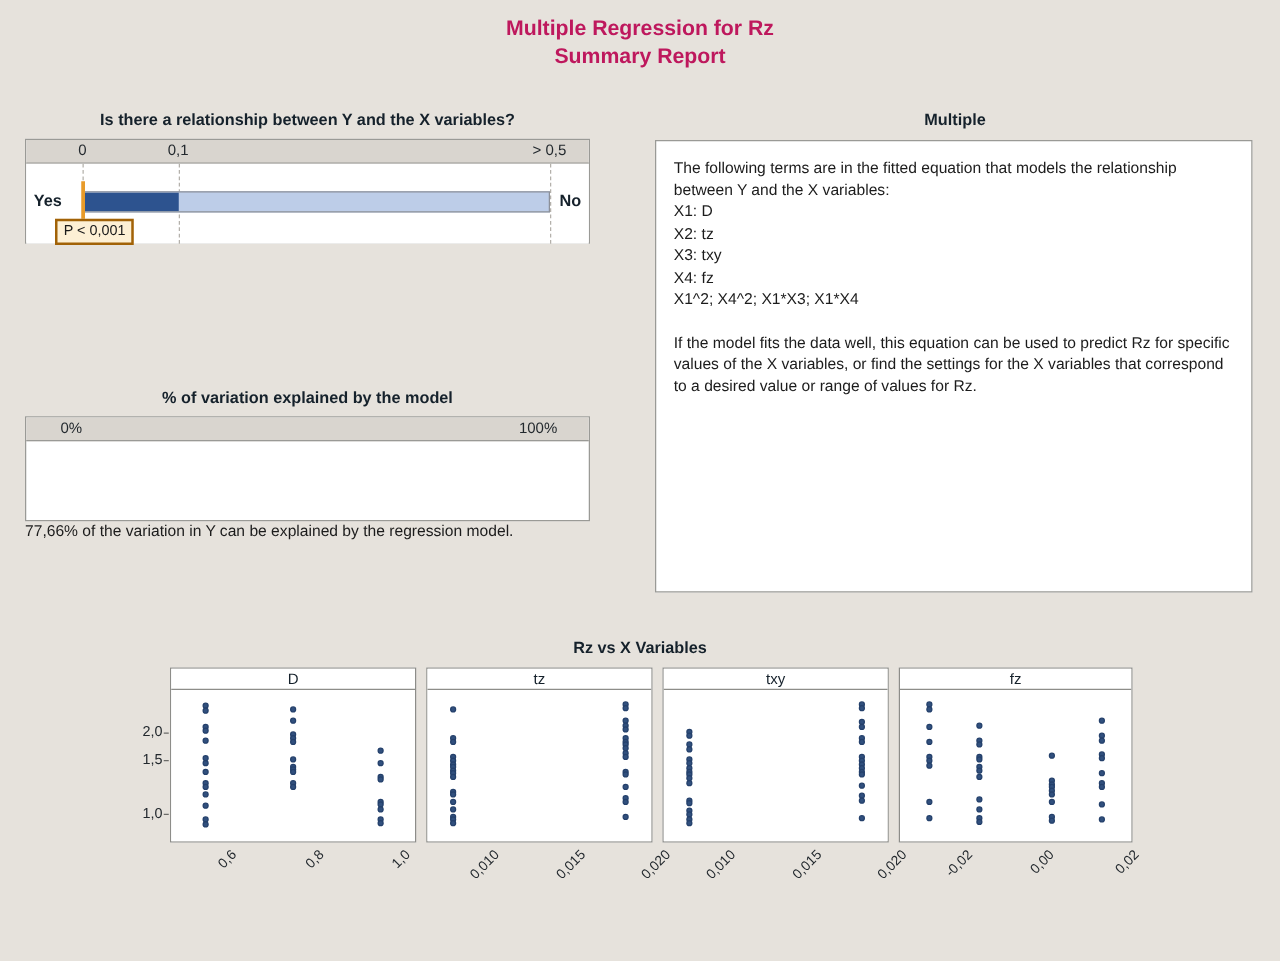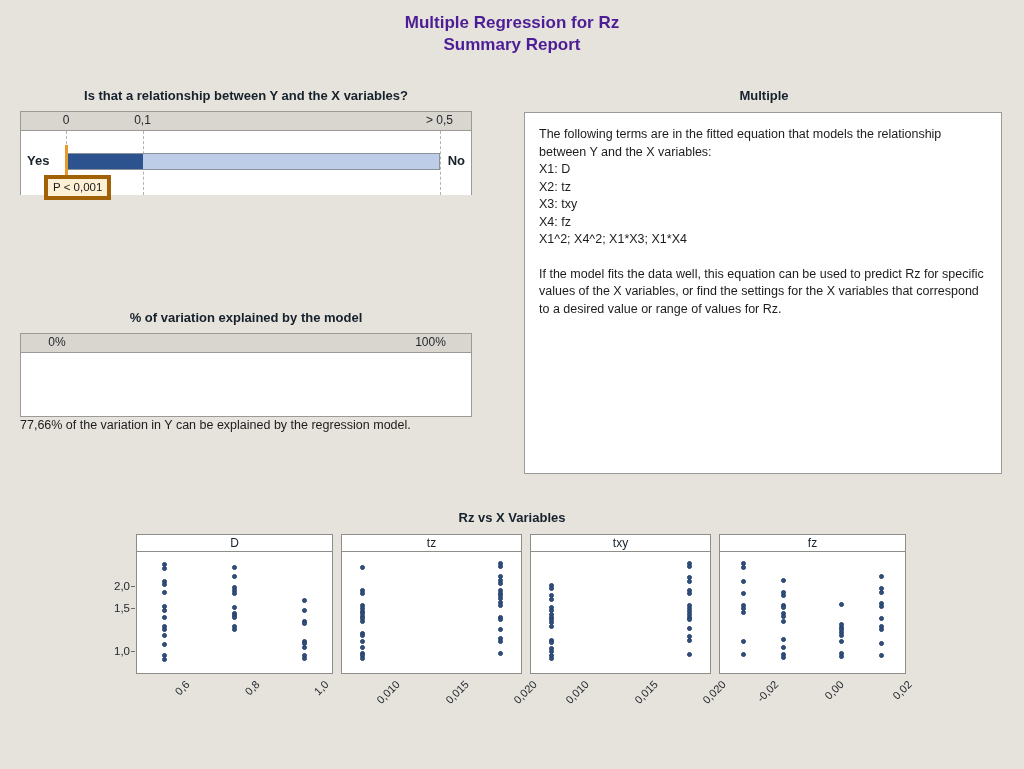--- a/index.html
+++ b/index.html
@@ -23,21 +23,21 @@
 
   
   .report-title {
     position: absolute;
     left: 0; top: 12px;
     width: 1024px;
     text-align: center;
     font-size: 17px;
     font-weight: bold;
     line-height: 22px;
-    color: #4c1d95;
+    color: #be185d;
   }
   .report-title .line2 { display: block; }
 
   
   .sect-head {
     font-size: 13px;
     font-weight: bold;
     text-align: center;
     color: #15212b;
   }
@@ -119,21 +119,21 @@
     position: absolute;
     width: 3px;
     background: #e89b2a;
     top: 14px;
     height: 33px;
     transform: translateX(-1px);
   }
   .callout {
     position: absolute;
     background: #fdf0d5;
-    border: 4px solid #a16207;
+    border: 2px solid #a16207;
     font-size: 11.5px;
     color: #1a1a1a;
     padding: 1px 5px 2px 5px;
     white-space: nowrap;
     line-height: 14px;
   }
 
   .gauge-note {
     position: absolute;
     font-size: 12.5px;
@@ -262,21 +262,21 @@
 <body>
 
 <div class="page">
 
   <div class="report-title">
     <span>Multiple Regression for Rz</span>
     <span class="line2">Summary Report</span>
   </div>
 
   <div class="gauge-wrap" style="left:20px; top:88px; width:452px;">
-    <div class="sect-head">Is that a relationship between Y and the X variables?</div>
+    <div class="sect-head">Is there a relationship between Y and the X variables?</div>
     <div class="gauge-box" style="margin-top:8px; width:452px; height:84px;">
       <div class="gauge-scale" id="rel-scale">
           <span class="tick-label" style="left: 10%;">0</span>
           <span class="tick-label" style="left: 27%;">0,1</span>
           <span class="tick-label" style="left: 93%;">&gt; 0,5</span>
         </div>
       <div class="gauge-body" id="rel-body">
         <span class="endcap left">Yes</span>
         <span class="endcap right">No</span>
       <div class="grid-line" style="left: 10%;"></div>

